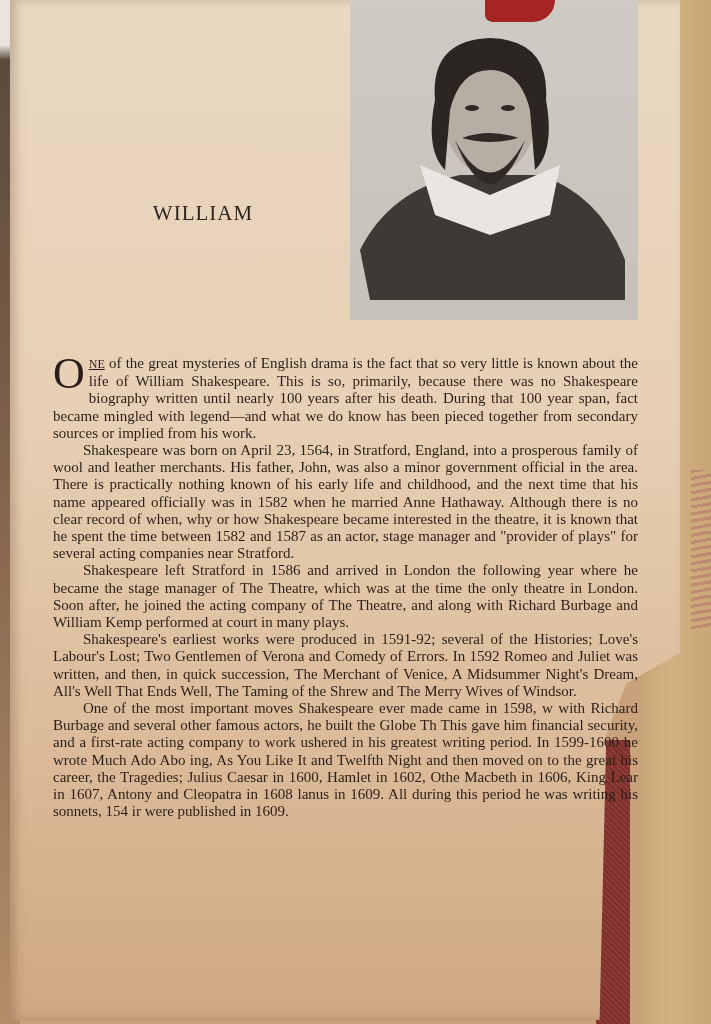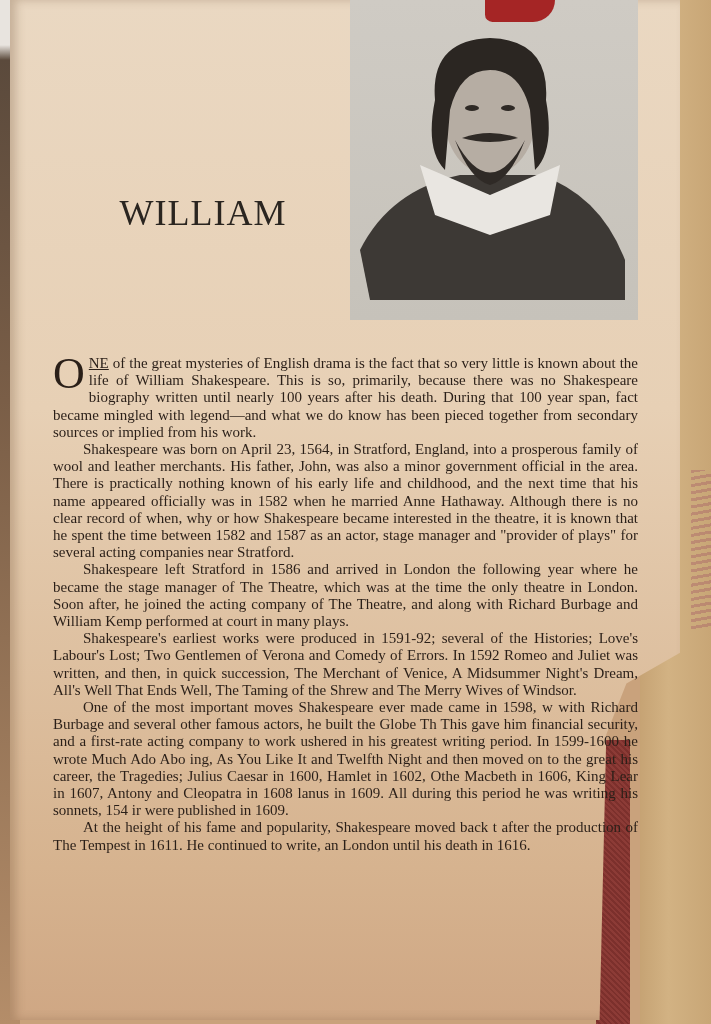--- a/index.html
+++ b/index.html
@@ -32,31 +32,31 @@
   }
   .portrait {
     position: absolute; left: 350px; top: 0; width: 288px; height: 320px;
     background: linear-gradient(to bottom, #cfcbc4, #c6c2ba);
   }
   .portrait svg { display:block; }
   .title {
     position: absolute; left: 68px; top: 192px; width: 270px;
     text-align: center; color: #2a2520; letter-spacing: 1px;
   }
-  .title div { font-size: 36px; line-height: 43px; }
+  .title div { font-size: 21px; line-height: 43px; }
   .body-text {
     position: absolute; left: 53px; top: 355px; width: 585px;
     color: #2a1f18; font-size: 15px; line-height: 17.2px; text-align: justify;
   }
   .body-text p { margin: 0; text-indent: 30px; }
   .body-text p.first { text-indent: 0; }
   .dropcap {
     float: left; font-size: 44px; line-height: 34px; margin: 2px 4px 0 0;
   }
-  .smallcaps { font-size: 15px; text-decoration: underline; }
+  .smallcaps { font-size: 12px; text-decoration: underline; }
   .right-strip {
     position: absolute; right: 0; top: 470px; width: 20px; height: 160px;
     background: repeating-linear-gradient(170deg, rgba(160,80,100,0.35) 0 3px, transparent 3px 7px);
   }
 </style>
 </head>
 <body>
 
 <div class="backdrop-left"></div>
 <div class="board-right"></div>
@@ -91,14 +91,13 @@
 </div>
 
 <div class="body-text">
   <p class="first">
     <span class="dropcap">O</span><span class="smallcaps">NE</span><span> of the great mysteries of English drama is the fact that so very little is known about the life of William Shakespeare. This is so, primarily, because there was no Shakespeare biography written until nearly 100 years after his death. During that 100 year span, fact became mingled with legend—and what we do know has been pieced together from secondary sources or implied from his work.</span>
   </p>
   <p>Shakespeare was born on April 23, 1564, in Stratford, England, into a prosperous family of wool and leather merchants. His father, John, was also a minor government official in the area. There is practically nothing known of his early life and childhood, and the next time that his name appeared officially was in 1582 when he married Anne Hathaway. Although there is no clear record of when, why or how Shakespeare became interested in the theatre, it is known that he spent the time between 1582 and 1587 as an actor, stage manager and "provider of plays" for several acting companies near Stratford.</p>
   <p>Shakespeare left Stratford in 1586 and arrived in London the following year where he became the stage manager of The Theatre, which was at the time the only theatre in London. Soon after, he joined the acting company of The Theatre, and along with Richard Burbage and William Kemp performed at court in many plays.</p>
   <p>Shakespeare's earliest works were produced in 1591-92; several of the Histories; Love's Labour's Lost; Two Gentlemen of Verona and Comedy of Errors. In 1592 Romeo and Juliet was written, and then, in quick succession, The Merchant of Venice, A Midsummer Night's Dream, All's Well That Ends Well, The Taming of the Shrew and The Merry Wives of Windsor.</p>
   <p>One of the most important moves Shakespeare ever made came in 1598, w with Richard Burbage and several other famous actors, he built the Globe Th This gave him financial security, and a first-rate acting company to work ushered in his greatest writing period. In 1599-1600 he wrote Much Ado Abo ing, As You Like It and Twelfth Night and then moved on to the great his career, the Tragedies; Julius Caesar in 1600, Hamlet in 1602, Othe Macbeth in 1606, King Lear in 1607, Antony and Cleopatra in 1608 lanus in 1609. All during this period he was writing his sonnets, 154 ir were published in 1609.</p>
-  <p>At the height of his fame and popularity, Shakespeare moved back t after the production of The Tempest in 1611. He continued to write, an London until his death in 1616.</p>
 </div>
 
 </body></html>

